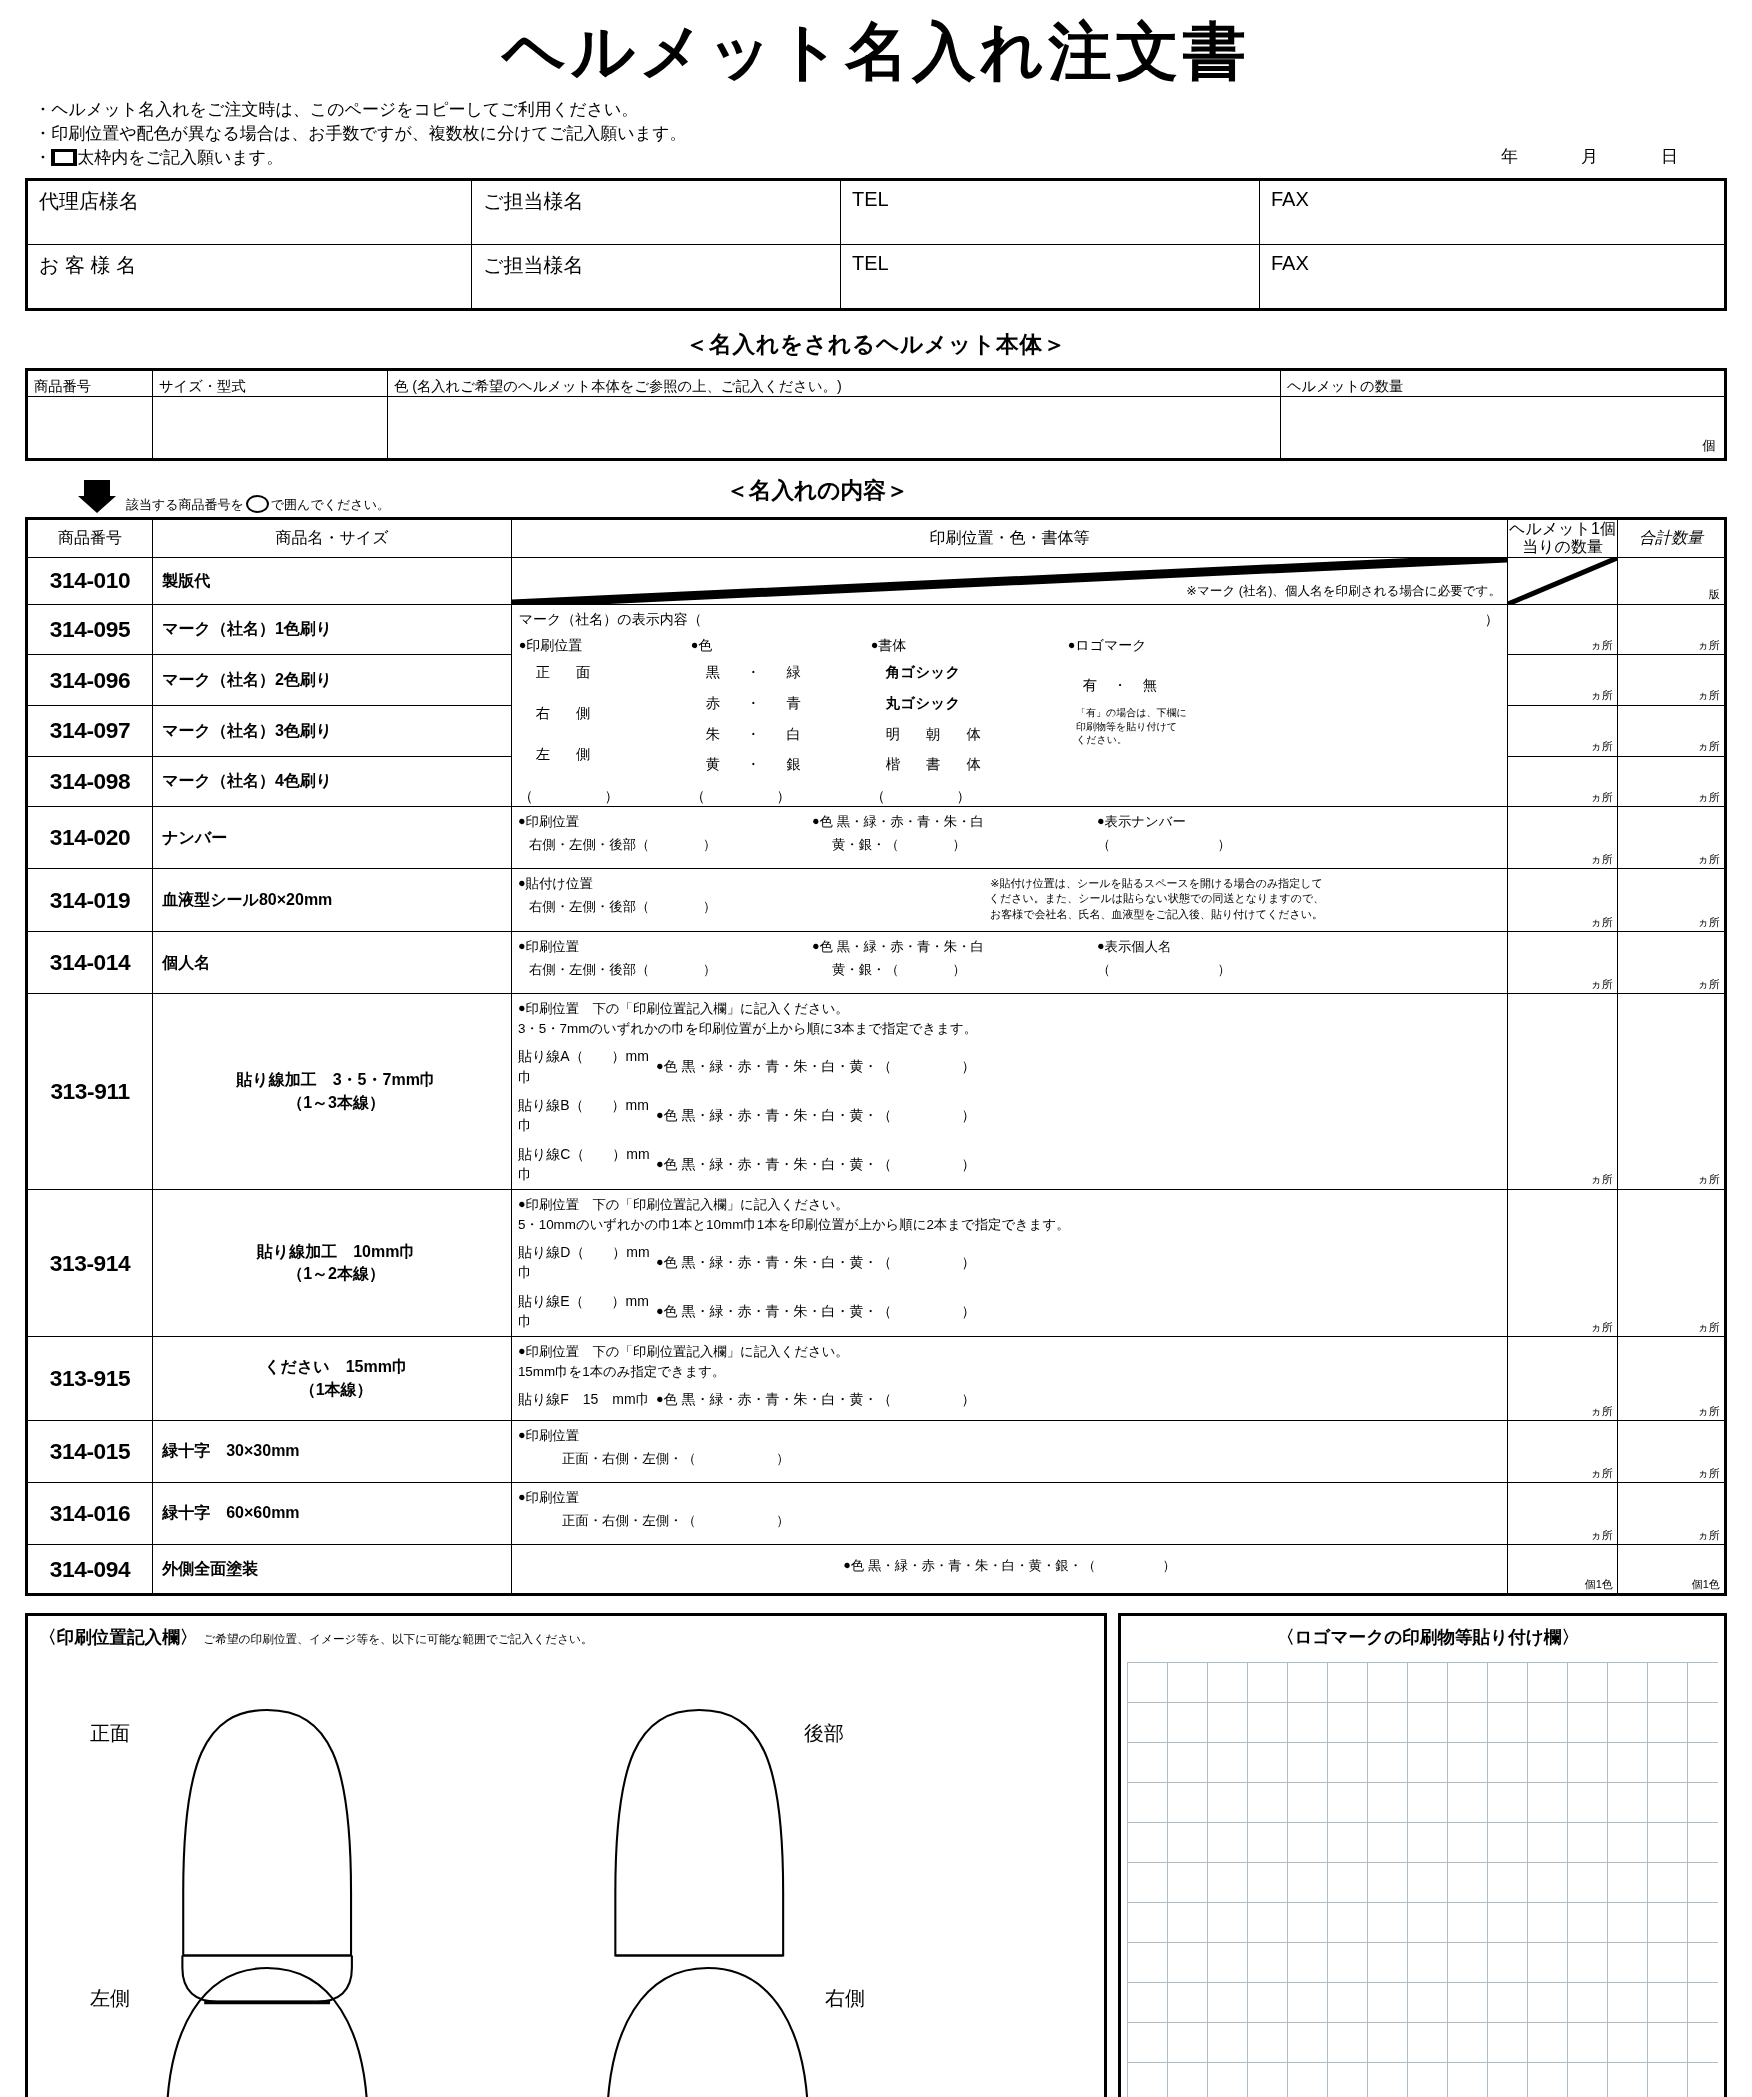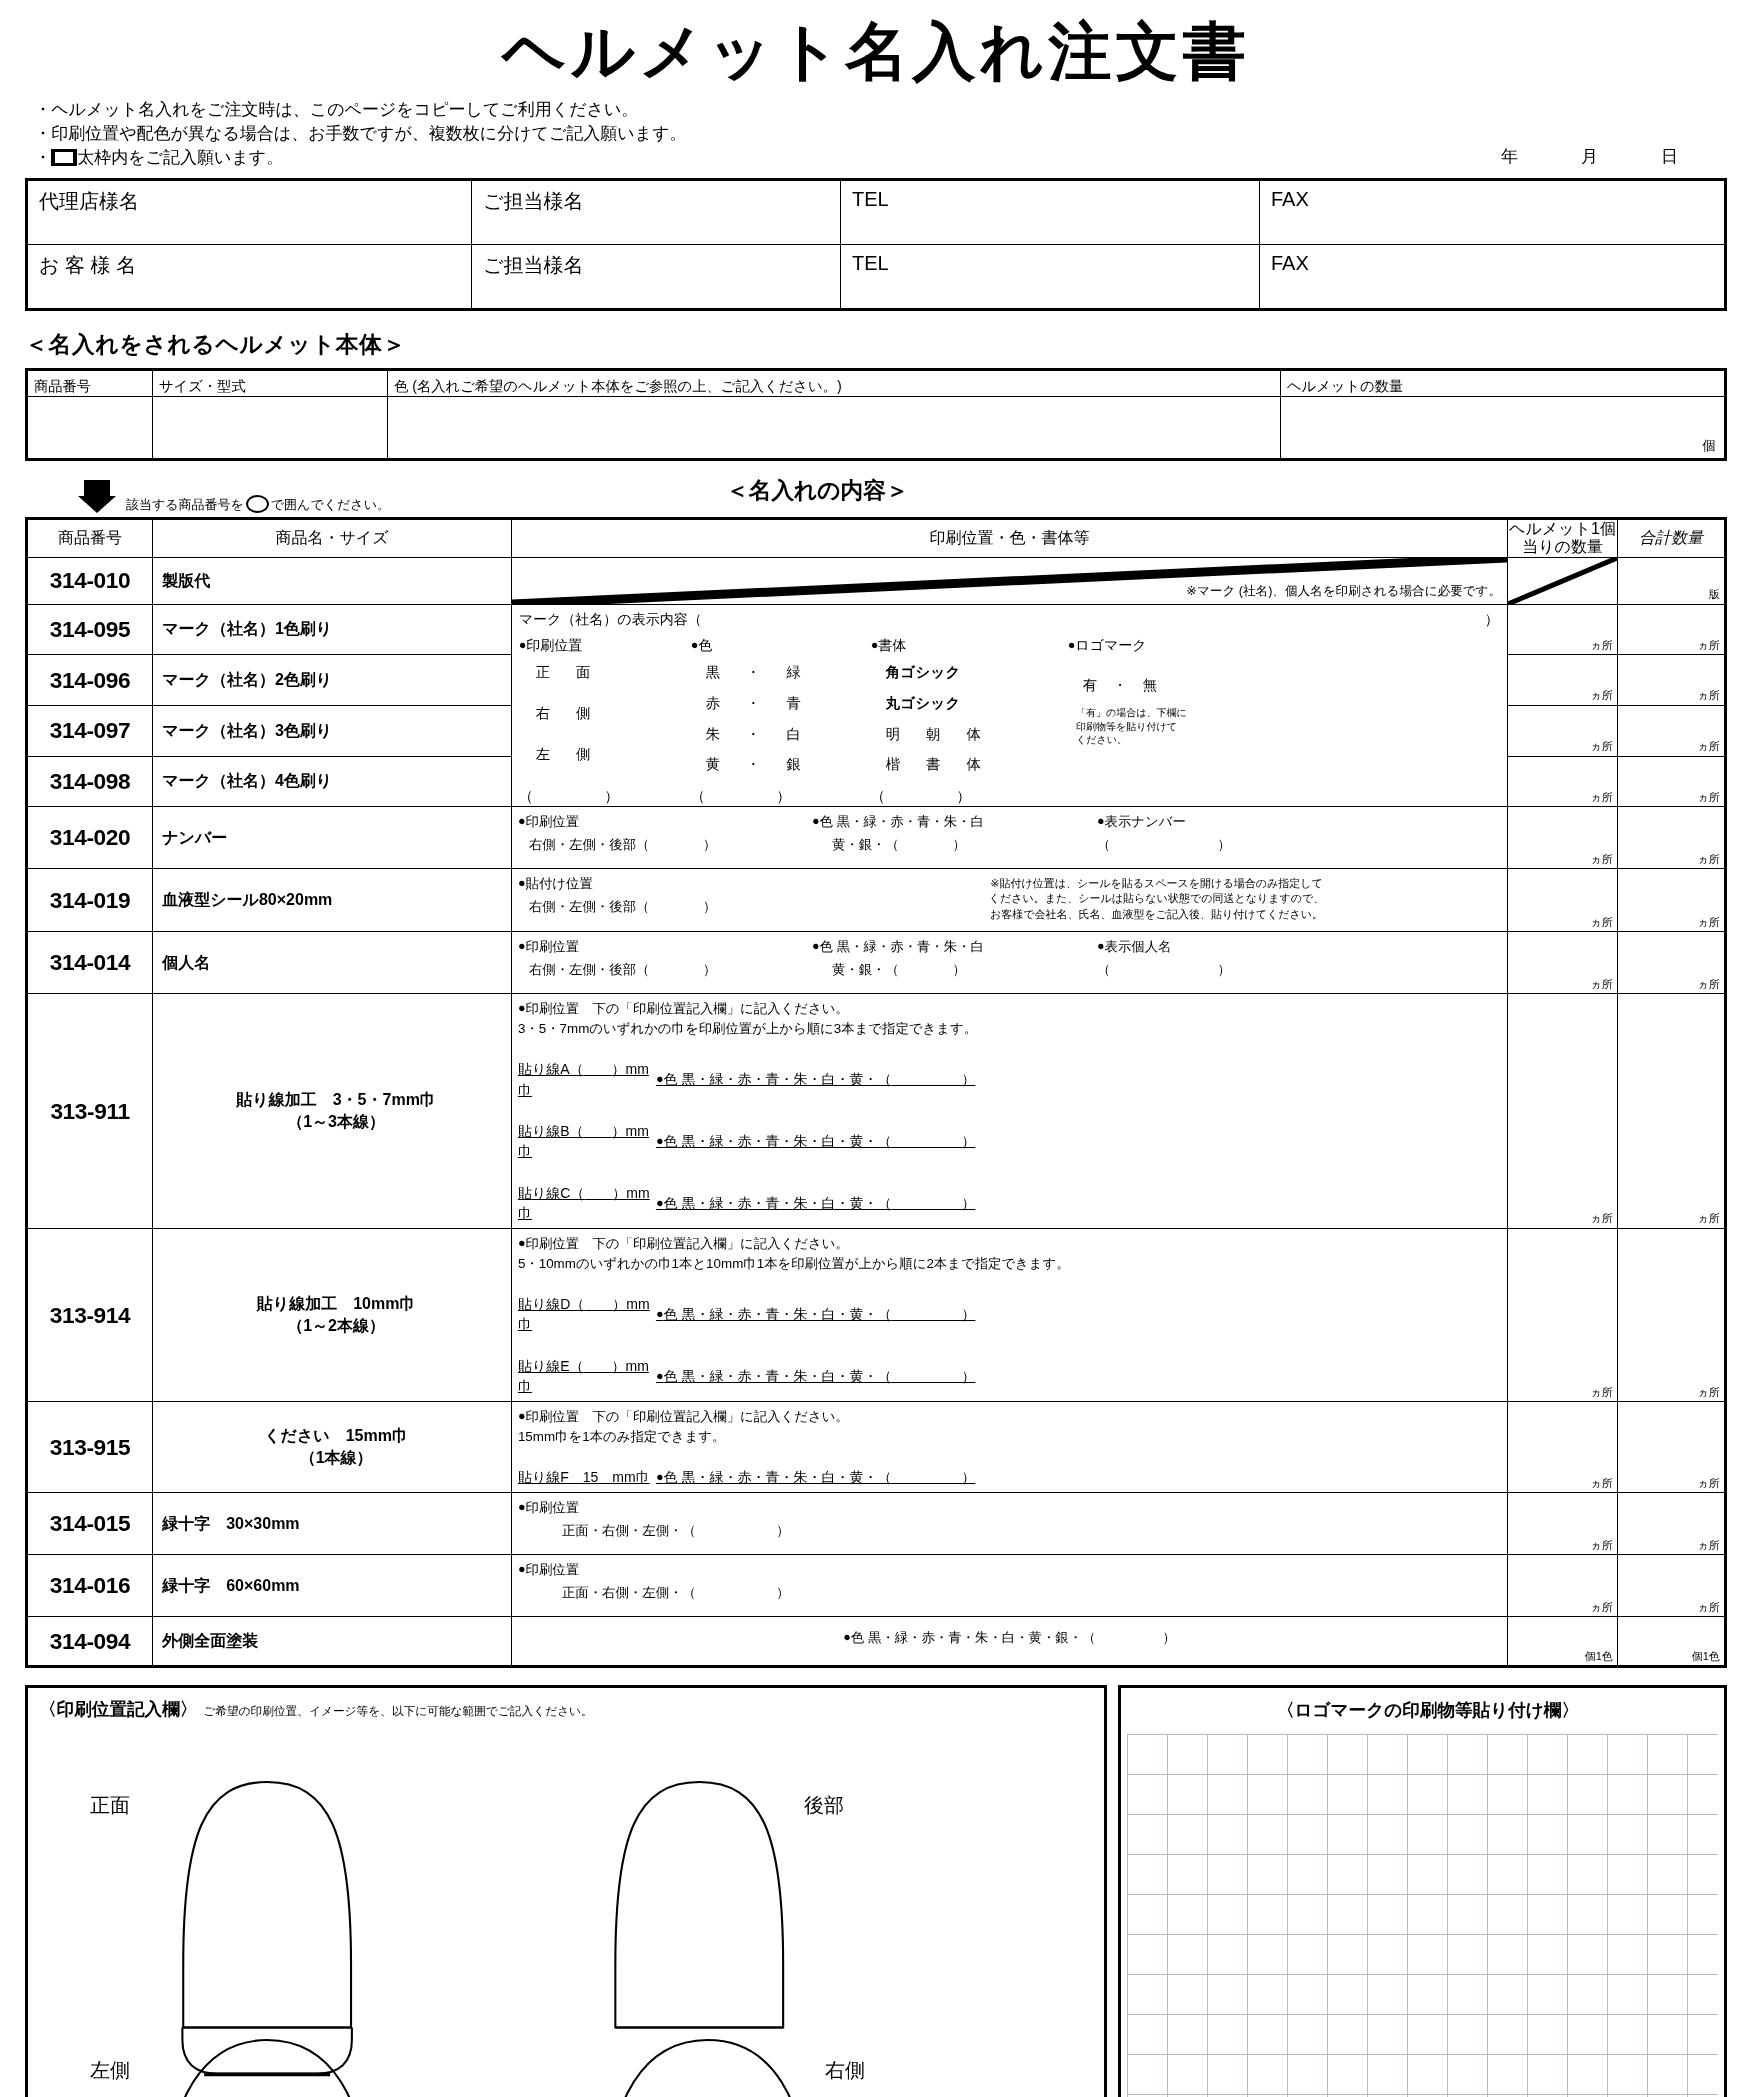--- a/index.html
+++ b/index.html
@@ -43,21 +43,21 @@
 
   
   .contact { margin-top:7.6px; }
   .contact td { height:65px; vertical-align:top; padding:6.7px 0 0 0; font-size:20px; }
   .contact .c1 { width:445px; padding-left:11px; }
   .contact .c2 { width:369px; padding-left:11px; }
   .contact .c3 { width:419px; padding-left:11px; }
   .contact .c4 { padding-left:11px; }
 
   
-  .sec-head { text-align:left; font-size:22.7px; font-weight:bold; margin:18.5px 0 7.6px 0; letter-spacing:0.8px;font-family:Liberation Serif, serif; }
+  .sec-head { text-align:center; font-size:22.7px; font-weight:bold; margin:18.5px 0 7.6px 0; letter-spacing:0.8px;font-family:Liberation Serif, serif; }
 
   
   .body-tbl td { font-size:14.3px; vertical-align:top; padding:5.9px 0 0 5.9px; }
   .body-tbl .hrow { height:20px; }
   .body-tbl .brow td { height:63px; position:relative; }
   .ko { position:absolute; right:8.4px; bottom:3.4px; font-size:13.4px; }
 
   
   .hint { position:relative; margin:17px 0 5px 0; height:34px; }
   .arrow-shape {
@@ -134,21 +134,21 @@
   .mb-c3 { width:197px; }
   .mb-c4 { flex:1; }
   .mb-head { font-size:14px; margin-bottom:6.7px; }
   .mb-item { font-size:14.3px; margin-bottom:10px; letter-spacing:5.9px; }
   .mb-item.b { font-weight:bold; letter-spacing:0.4px; }
   .mb-small { font-size:10px; line-height:1.35; margin-top:2.5px; }
   .mb-parens { display:flex; margin-top:0.8px; font-size:14.3px; }
   .mb-parens span{ display:inline-block; }
 
   
-  .hl-row { display:flex; align-items:center; margin-top:21px; font-size:14px;text-decoration:underline; }
+  .hl-row { display:flex; align-items:center; margin-top:8px; font-size:14px; }
   .hl-name { width:138px; }
   .hl-col { }
 
   
   .lower { display:flex; gap:11px; margin-top:17px; }
   .panelL { width:1082px; border:3.8px solid #000; position:relative; height:621px; }
   .panelR { flex:1; border:3.8px solid #000; position:relative; height:621px; }
   .panel-title { font-size:17.6px; font-weight:bold; padding:8.4px 0 0 11px; }
   .panel-title .sub { font-size:11.7px; font-weight:normal; margin-left:5.9px; }
   .panelR .panel-title { font-size:17.6px; text-align:center; padding-top:9.2px;}

